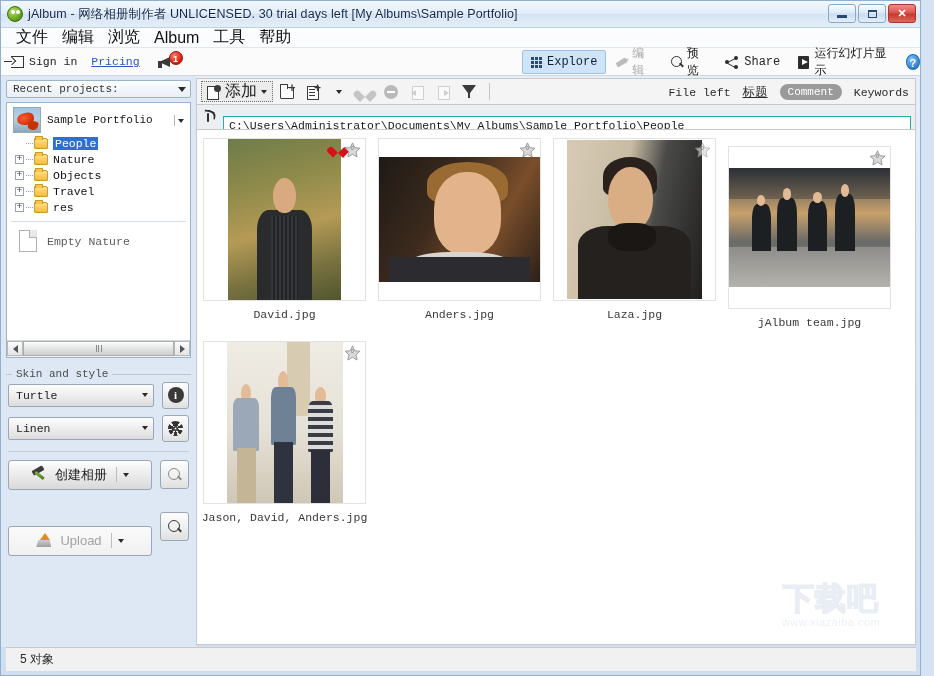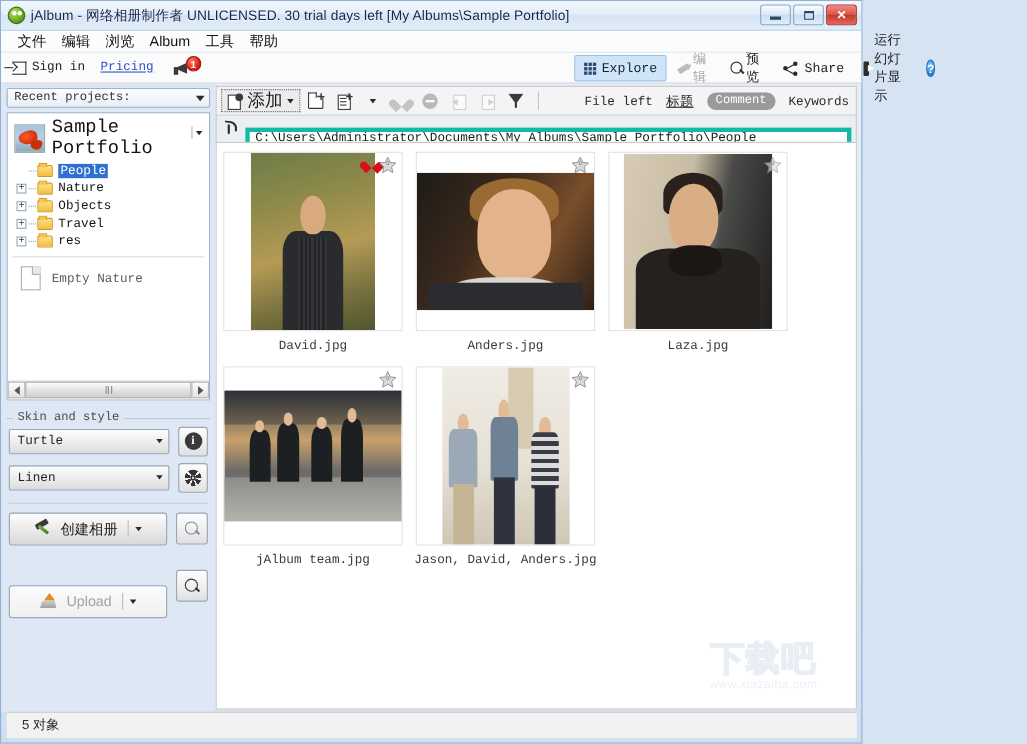--- a/index.html
+++ b/index.html
@@ -4,21 +4,21 @@
 <style>
   * { box-sizing: border-box; margin:0; padding:0; }
   html,body { width:934px; height:676px; overflow:hidden; }
   body {
     font-family: "Liberation Sans", sans-serif;
     font-size: 12px;
     background: #d6e3f2;
     -webkit-font-smoothing: none;
   }
   .window {
-    position:absolute; left:0; top:0; width:784px; height:676px;
+    position:absolute; left:0; top:0; width:921px; height:676px;
     background: linear-gradient(to bottom,#e8f0fa 0%,#dfeaf7 40%,#cfdff0 100%);
     border:1px solid #8fb0d0;
     display:flex; flex-direction:column;
   }
   
   .titlebar {
     height:27px; flex:0 0 27px;
     display:flex; align-items:center;
     background: linear-gradient(to bottom,#f2f7fc 0%,#e4eef9 45%,#d5e4f4 52%,#e3eef9 100%);
     border-bottom:1px solid #bcd2e8;
@@ -51,21 +51,21 @@
   .wbtn .glyph-min{display:block;width:10px;height:3px;background:#2b4a6b;margin-top:6px;}
   .wbtn .glyph-max{display:block;width:9px;height:8px;border:1px solid #2b4a6b;border-top-width:2px;}
 
   
   .menubar {
     height:20px;flex:0 0 20px; display:flex;align-items:center;
     background:#fbfcfe;border-bottom:1px solid #dfe7ef;
     padding-left:8px; gap:0;
   }
   .menubar .mi {
-    padding:1px 7px; font-size:13px; color:#111; cursor:default;
+    padding:1px 7px; font-size:16px; color:#111; cursor:default;
     font-family:"Liberation Sans", sans-serif;
   }
 
   
   .accountbar {
     height:28px;flex:0 0 28px; display:flex;align-items:center;
     background:#fbfbfb; border-bottom:1px solid #cfd6dd;
     padding-left:10px; position:relative;
   }
   .signin { display:flex;align-items:center;gap:5px;font-size:11.5px;color:#222;
@@ -183,21 +183,21 @@
   }
   .proj-thumb:before{
     content:"";position:absolute;left:3px;top:5px;width:17px;height:12px;
     background:radial-gradient(ellipse at 40% 40%,#ff5a2e 0%,#d22f06 70%);
     border-radius:50% 40% 45% 55%;transform:rotate(-12deg);
   }
   .proj-thumb:after{
     content:"";position:absolute;left:14px;top:13px;width:10px;height:9px;
     background:#c53204;border-radius:50% 30% 50% 40%;transform:rotate(18deg);
   }
-  .proj-name{font-family:"Liberation Mono", monospace;font-size:17px;color:#111;}
+  .proj-name{font-family:"Liberation Mono", monospace;font-size:11px;color:#111;}
   .proj-caret{position:absolute;right:6px;top:12px;display:flex;align-items:center;gap:3px;}
   .proj-caret .bar{width:1px;height:11px;background:#b5b5b5;}
 
   .tree{padding:0 0 0 8px;}
   .tnode{display:flex;align-items:center;height:16px;font-family:"Liberation Mono", monospace;font-size:11.5px;color:#111;}
   .tbox{
     width:9px;height:9px;border:1px solid #93a7b8;background:#fff;
     display:flex;align-items:center;justify-content:center;
     font-size:9px;line-height:8px;color:#333;flex:0 0 9px;margin-right:2px;
   }
@@ -425,21 +425,21 @@
   .uparrow:before{
     content:"";position:absolute;left:4px;top:3px;width:2px;height:9px;background:#2f2f2f;
     border-radius:1px;
   }
   .uparrow:after{
     content:"";position:absolute;left:1px;top:0px;width:10px;height:7px;
     border-top:2px solid #2f2f2f;border-right:2px solid #2f2f2f;
     border-radius:0 7px 0 0;transform:rotate(8deg);
   }
   .pathfield{
-    flex:1 1 auto;height:19px;background:#fff;border:4px solid #14b8a6;
+    flex:1 1 auto;height:19px;background:#fff;border:1px solid #14b8a6;
     display:flex;align-items:center;padding:0 5px;margin-right:4px;
     font-family:"Liberation Mono", monospace;font-size:11.5px;color:#1a1a1a;white-space:nowrap;overflow:hidden;margin-top:16px;
   }
 
   .grid{
     flex:1 1 auto;min-height:0;background:#fff;border:1px solid #c9c9c9;
     padding:8px 6px;display:flex;flex-wrap:wrap;align-content:flex-start;gap:4px 12px;
     position:relative;overflow:hidden;
   }
   .card{width:163px;display:flex;flex-direction:column;align-items:center;}

